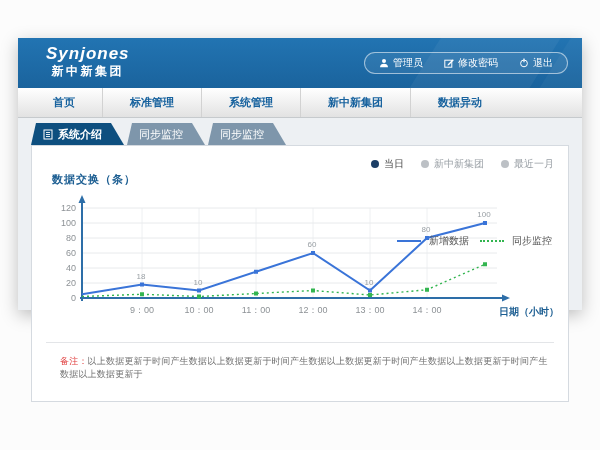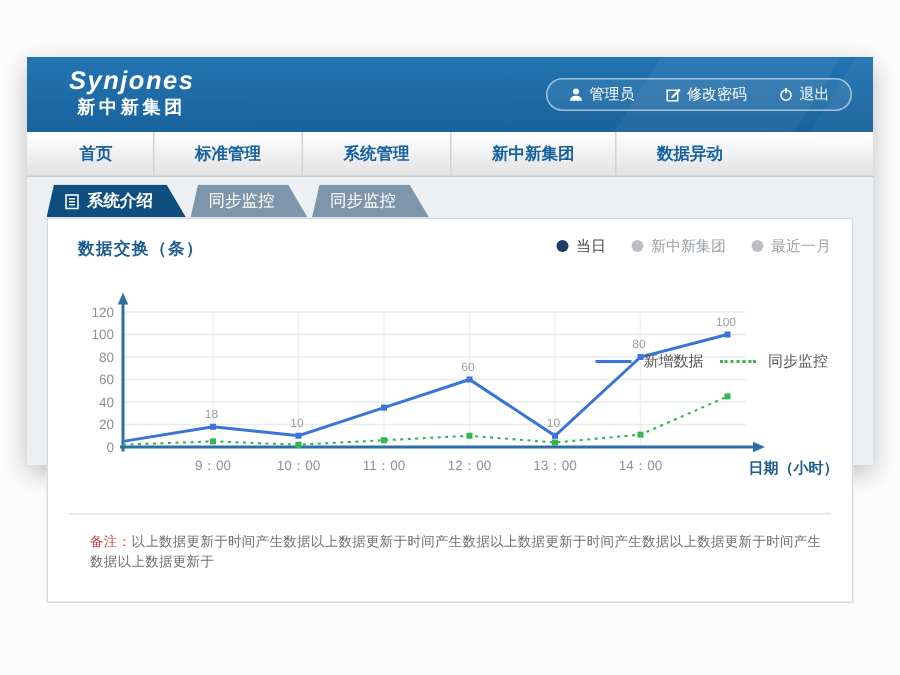--- a/index.html
+++ b/index.html
@@ -44,21 +44,21 @@
   }
   .tab.active{background:#0e4f7f;font-weight:bold;}
   .tab svg{display:block;}
   .card{position:relative;margin:0 13px;height:255px;background:#fff;border:1px solid #d5dae0;box-sizing:content-box;}
   
   .range-legend{position:absolute;top:11px;right:14px;display:flex;gap:17px;}
   .range-option{display:flex;align-items:center;gap:5px;font-size:10px;color:#9aa0a6;cursor:pointer;}
   .range-option .dot{width:8px;height:8px;border-radius:50%;background:#bcc0c5;}
   .range-option.selected .dot{background:#1c3e66;}
   .range-option.selected{color:#444;}
-  .y-title{position:absolute;top:12px;left:20px;font-size:11px;font-weight:bold;color:#1c5e92;letter-spacing:1px;}
+  .y-title{position:absolute;top:26px;left:20px;font-size:11px;font-weight:bold;color:#1c5e92;letter-spacing:1px;}
   .chart-wrap{position:absolute;top:40px;left:14px;width:515px;height:152px;}
   .series-legend{position:absolute;top:88px;right:16px;display:flex;flex-direction:row;gap:11px;}
   .series-item{display:flex;align-items:center;gap:8px;font-size:10px;color:#555;white-space:nowrap;}
   .swatch{width:24px;height:0;border-top:2px solid #000;}
   .swatch.dotted{border-top-style:dotted;}
   .divider{position:absolute;left:14px;right:14px;top:196px;border-top:1px solid #e3e5e8;}
   .note{position:absolute;top:209px;left:28px;right:16px;font-size:9px;color:#707070;line-height:13px;letter-spacing:0.2px;}
   .note .prefix{color:#e03b3b;}
 </style>
 </head>

